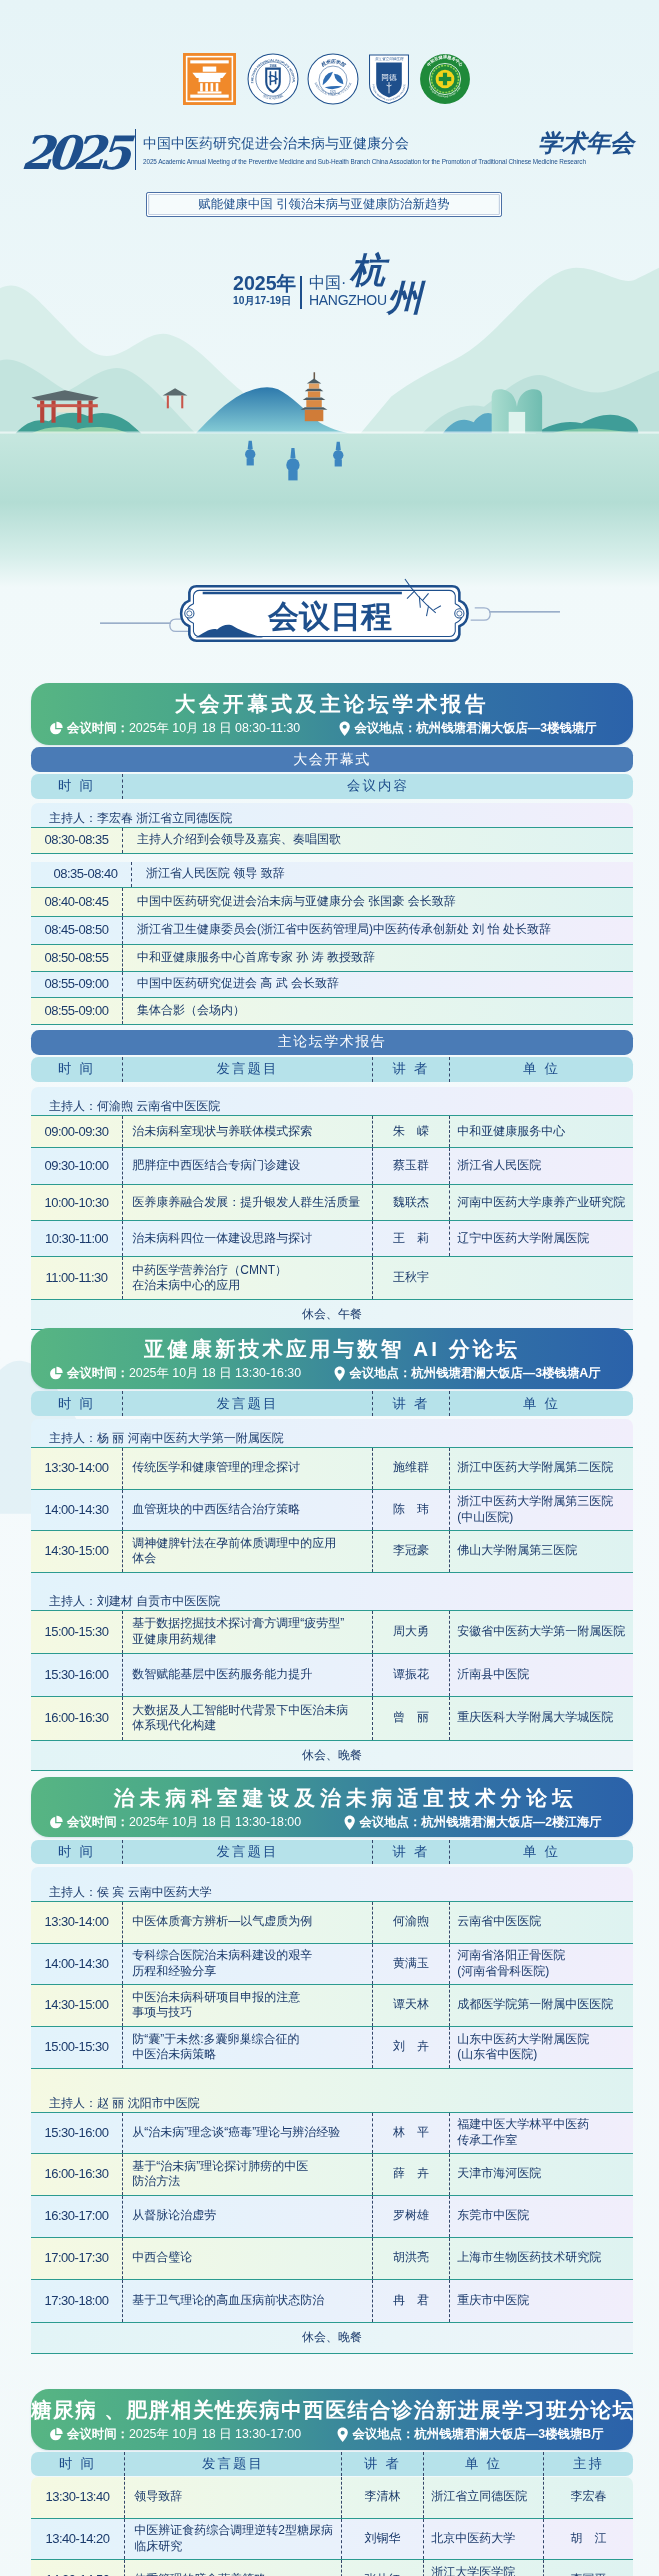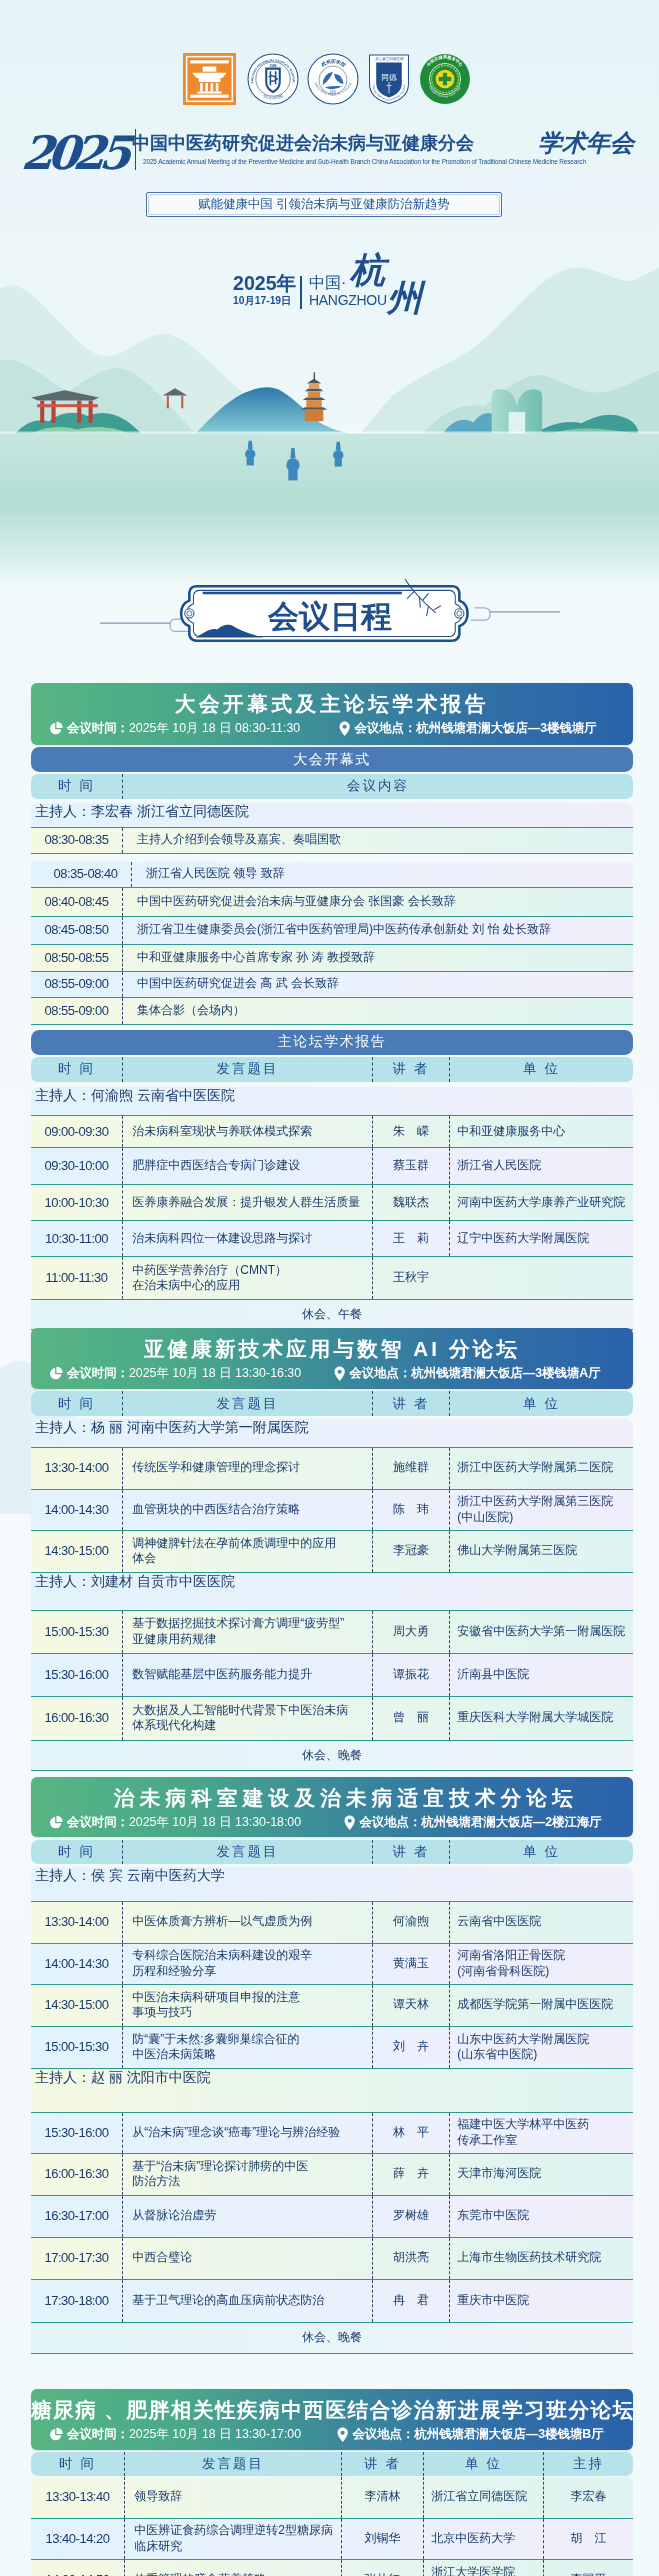--- a/index.html
+++ b/index.html
@@ -6,37 +6,37 @@
 :root{--brand:#1e4f8c;--text:#1b3a6b;--hg1:#57b583;--hg2:#2b62aa;--sub:#4a7bb6;--colh:#b6e2ea;--line:#2b9b90;--dash:#34466a}
 html,body{width:659px}
 body{font-family:"Liberation Sans","DejaVu Sans",sans-serif;color:var(--text);background:#f3f9fb}
 #page{position:relative;width:659px;height:4104px;overflow:hidden;
   background:linear-gradient(180deg,#e8f5f7 0px,#f1f9fa 567px,#f5fafc 1340px,#f2f9fa 2679px,#f6fbfc 3658px,#ffffff 3854px,#ffffff 3998px,#d8ece6 4104px)}
 .hero-art{position:absolute;left:0;top:0}
 .bg-mist{position:absolute}
 .logo{position:absolute;top:53px}
 .year-mark{position:absolute;left:26px;top:122px;font:italic bold 46px "DejaVu Serif",serif;color:var(--brand);letter-spacing:-6.2px;transform:skewX(-8deg);line-height:62px}
 .title-divider{position:absolute;left:135px;top:129px;width:1px;height:41px;background:var(--brand)}
-.main-title{position:absolute;left:132px;top:131px;font-size:18px;font-weight:bold;color:var(--brand);line-height:25px;white-space:nowrap}
+.main-title{position:absolute;left:143px;top:131px;font-size:14px;font-weight:normal;color:var(--brand);line-height:25px;white-space:nowrap}
 .title-script{position:absolute;left:538px;top:127px;font:italic bold 24px "DejaVu Serif",serif;color:var(--brand);line-height:31px;white-space:nowrap}
 .subtitle-en{position:absolute;left:143px;top:158px;font-size:6.4px;color:var(--brand);white-space:nowrap;letter-spacing:-0.1px;line-height:8.2px}
 .slogan-box{position:absolute;left:146px;top:192px;width:356px;height:25px;border:1px solid #4a6fa5;border-radius:2.1px;
   box-shadow:inset 0 0 0 1.5px #ffffff,inset 0 0 0 2.1px #8aa3c6;background:rgba(255,255,255,.55);display:flex;align-items:center;justify-content:center;font-size:12.4px;color:var(--brand)}
 .date-year{position:absolute;left:233px;top:272px;font-size:19.6px;font-weight:bold;color:var(--brand);line-height:23px;white-space:nowrap}
 .date-range{position:absolute;left:233px;top:295px;font-size:10.3px;font-weight:bold;color:var(--brand);line-height:12.4px;white-space:nowrap}
 .date-divider{position:absolute;left:300px;top:276px;width:1.5px;height:33px;background:var(--brand)}
 .loc-cn{position:absolute;left:309px;top:273px;font-size:16px;color:var(--brand);line-height:19.6px;white-space:nowrap}
 .loc-en{position:absolute;left:309px;top:293px;font-size:14px;color:var(--brand);line-height:15.5px;letter-spacing:-0.3px}
 .loc-hang{position:absolute;left:350px;top:250px;font:italic bold 35px "DejaVu Serif",serif;color:var(--brand);line-height:39px}
 .loc-zhou{position:absolute;left:387px;top:278px;font:italic bold 35px "DejaVu Serif",serif;color:var(--brand);line-height:39px}
 .agenda-banner{position:absolute;left:93px;top:576px;width:474px;height:77px}
 .agenda-title{position:absolute;left:175px;top:24px;width:124px;text-align:center;font-size:31px;font-weight:bold;color:var(--brand);line-height:34px;white-space:nowrap}
 #agenda-sections{position:absolute;left:0;top:0;width:659px;height:0}
 .agenda-section{position:absolute;left:31px;width:602px}
-.sec-head{position:relative;border-radius:6px;color:#fff;
+.sec-head{position:relative;border-radius:18px;color:#fff;
   background:linear-gradient(90deg,var(--hg1) 0%,#4aa88a 25%,#3b8a9a 50%,#3170a6 75%,var(--hg2) 100%);box-shadow:0 1px 2.1px rgba(40,90,140,.15)}
 .sec-title{position:absolute;left:0;right:0;top:6.2px;text-align:center;font-size:20.6px;font-weight:bold;line-height:29px;white-space:nowrap}
 .sec-meta-item{position:absolute;top:36px;height:18.5px;display:flex;align-items:center;font-size:12.4px;white-space:nowrap}
 .meta-icon{display:inline-flex;align-items:center;margin-right:4.1px}
 .meta-label{font-weight:bold}
 .meta-value.strong{font-weight:bold}
 .blk{position:relative}
 .subbar{border-radius:8.2px;background:var(--sub);color:#fff;font-size:14px;letter-spacing:1.5px;display:flex;align-items:center;justify-content:center}
 .colhead{display:grid;border-radius:7.2px;background:var(--colh);color:#1d4c8a;font-size:13.4px;letter-spacing:2.1px;overflow:hidden}
 .colhead .hc{display:flex;align-items:center;justify-content:center;white-space:nowrap}
@@ -48,21 +48,21 @@
 .cell{display:flex;align-items:center;font-size:12px;line-height:15.5px;white-space:pre-line;min-width:0;color:var(--text)}
 .cell+.cell{border-left:1px dashed var(--dash)}
 .c-time{justify-content:center;font-size:13px;letter-spacing:-0.5px;white-space:nowrap}
 .c-topic{padding-left:9.3px;padding-right:4.1px}
 .c-content{padding-left:14px;padding-right:4.1px}
 .c-speaker,.c-mod{justify-content:center;text-align:center}
 .c-unit{padding-left:7.2px;padding-right:3.1px}
 .bg-a{background:linear-gradient(90deg,#f5f9e2 0%,#eaf7ec 45%,#def3f1 100%)}
 .bg-b{background:linear-gradient(90deg,#e2f3fb 0%,#e9f1fb 50%,#f1eefb 100%)}
 .bg-brk{background:linear-gradient(90deg,#e2f4f6 0%,#e9f5f8 60%,#eef4f9 100%)}
-.host{display:flex;align-items:flex-start;padding-left:4px;font-size:14px;border-bottom:1.5px solid var(--line);white-space:nowrap}
+.host{display:flex;align-items:flex-end;padding-left:18px;font-size:12px;border-bottom:1.5px solid var(--line);white-space:nowrap}
 .round-top{border-radius:7.2px 7.2px 0 0}
 .break{display:flex;align-items:center;justify-content:center;font-size:12px;border-bottom:1.5px solid var(--line)}
 </style>
 </head>
 <body>
 
 <div id="page">
 
   <svg class="hero-art" width="659" height="587" viewBox="0 0 1280 1140">
     <defs>

